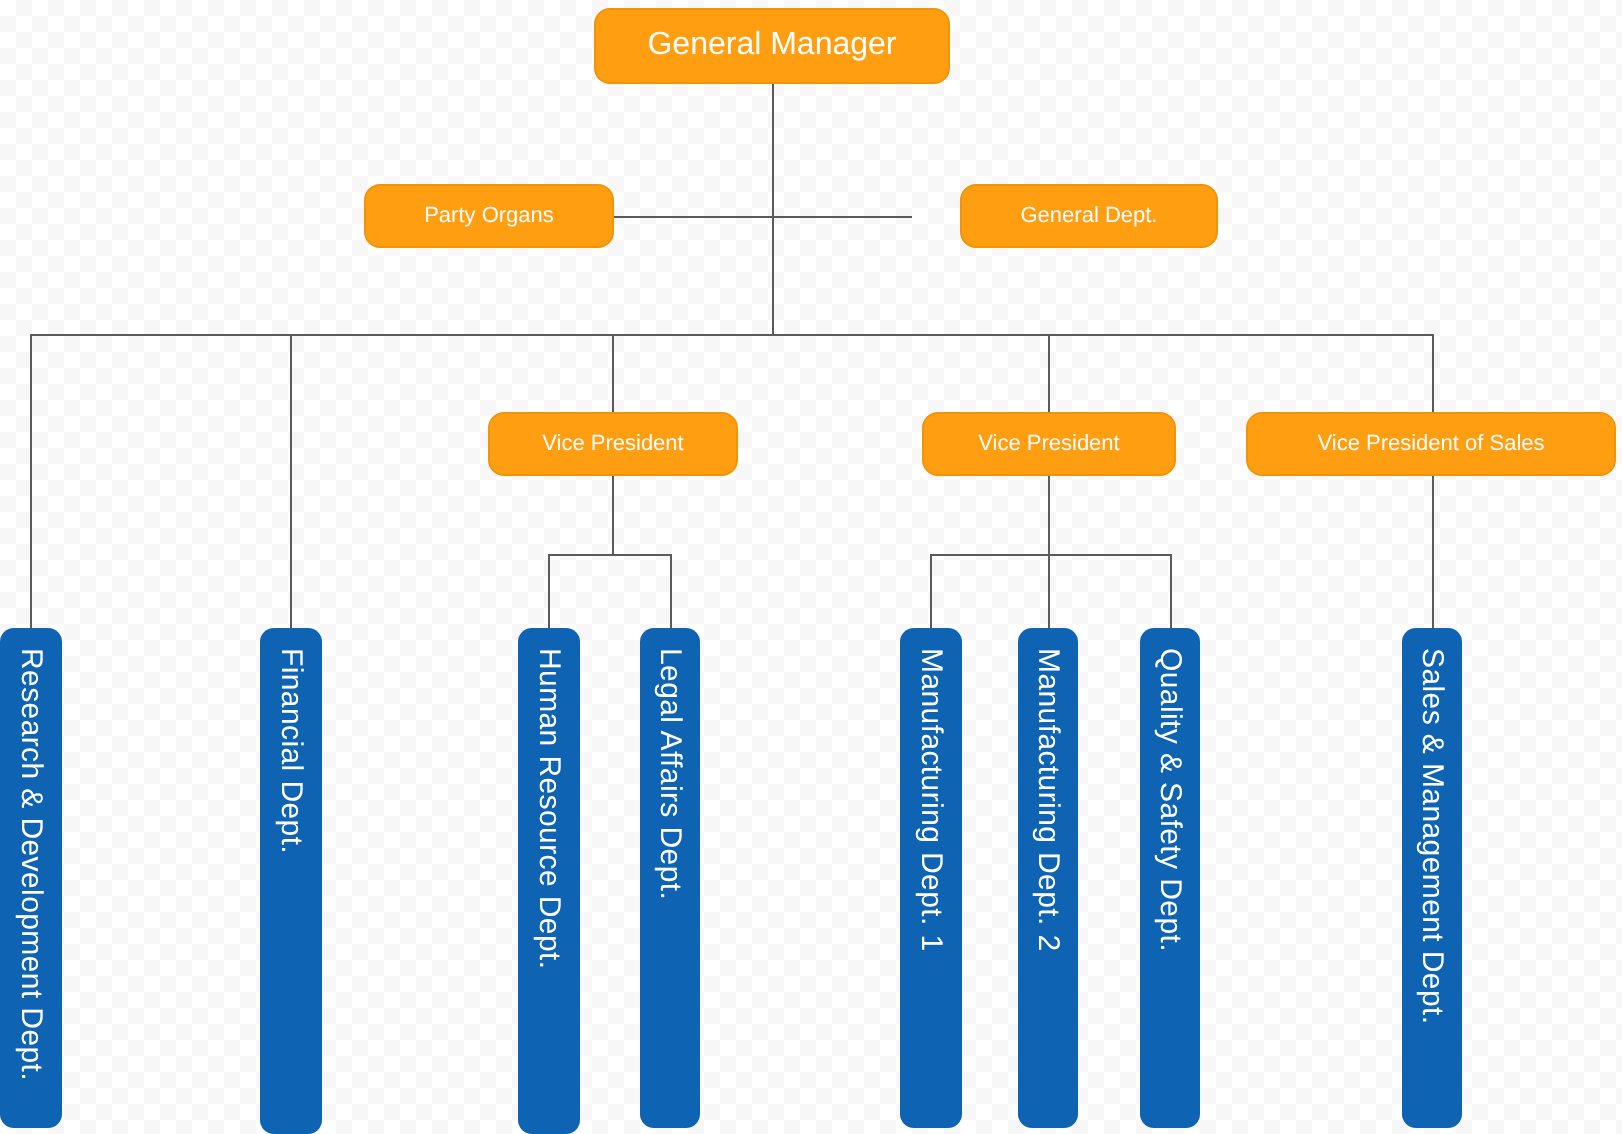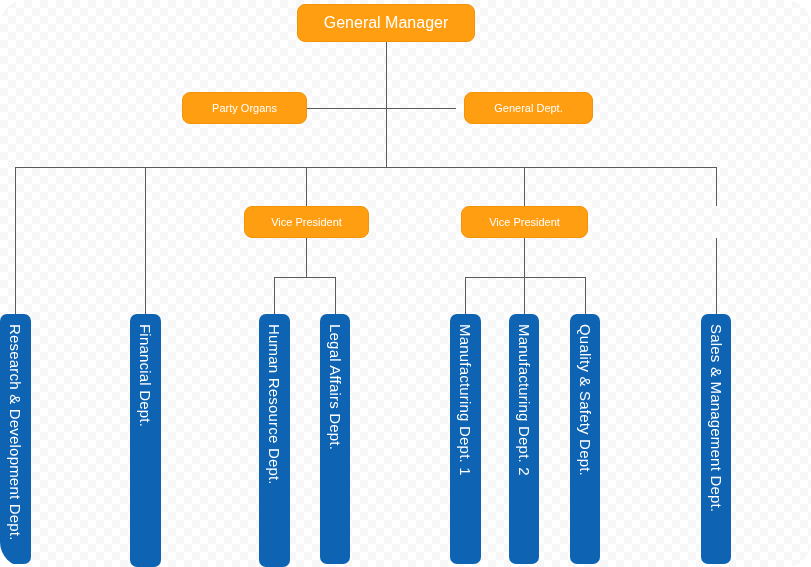--- a/index.html
+++ b/index.html
@@ -15,21 +15,20 @@
     font-family: "Liberation Sans", "DejaVu Sans", sans-serif;
   }
   .canvas {
     position: relative;
     width: 811px;
     height: 567px;
     overflow: hidden;
     background-color: #ffffff;
     background-image: conic-gradient(#f7f7f7 90deg, transparent 90deg 180deg, #f7f7f7 180deg 270deg, transparent 270deg);
     background-size: 16px 16px;
-    border-radius: 25px;
   }
   .hl { position: absolute; height: 1px; background: var(--line); z-index: 1; }
   .vl { position: absolute; width: 1px;  background: var(--line); z-index: 1; }
   .onode {
     position: absolute;
     z-index: 2;
     display: flex;
     align-items: center;
     justify-content: center;
     background: var(--orange);
@@ -83,23 +82,24 @@
   <div class="hl" style="left:465px; top:277px; width:120px;"></div>
   <div class="vl" style="left:465px; top:277px; height:37px;"></div>
   <div class="vl" style="left:524px; top:277px; height:37px;"></div>
   <div class="vl" style="left:585px; top:277px; height:37px;"></div>
 
   <div class="vl" style="left:716px; top:167px; height:39px;"></div>
   <div class="vl" style="left:716px; top:238px; height:76px;"></div>
 
   <div class="onode root" style="left:297px; top:4px;   width:178px; height:38px;">General Manager</div>
   <div class="onode" style="left:182px; top:92px;  width:125px; height:32px;">Party Organs</div>
-  <div class="onode" style="left:464px; top:92px;  width:129px; height:32px;">General Dept.</div>
+  <div class="onode" style="left:480px; top:92px;  width:129px; height:32px;">General Dept.</div>
   <div class="onode" style="left:244px; top:206px; width:125px; height:32px;">Vice President</div>
   <div class="onode" style="left:461px; top:206px; width:127px; height:32px;">Vice President</div>
+  <div class="onode" style="left:623px; top:206px; width:185px; height:32px;">Vice President of Sales</div>
 
   <div class="dept" style="left:0px;   width:31px;">
     <span class="vtext">Research &amp; Development Dept.</span>
   </div>
   <div class="dept" style="left:130px; width:31px; height:253px;">
     <span class="vtext">Financial Dept.</span>
   </div>
   <div class="dept" style="left:259px; width:31px; height:253px;">
     <span class="vtext">Human Resource Dept.</span>
   </div>

